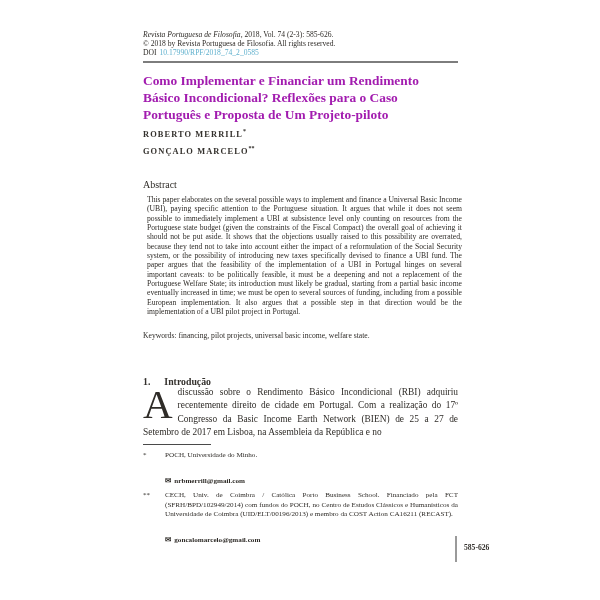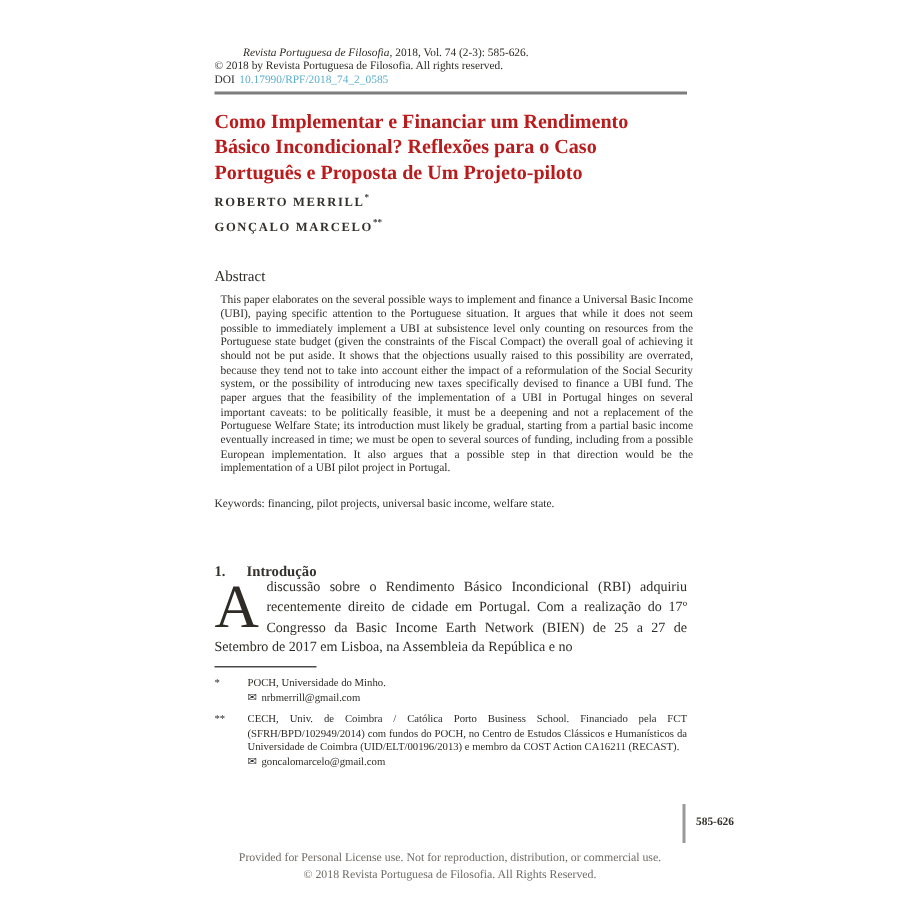--- a/index.html
+++ b/index.html
@@ -8,29 +8,29 @@
     width:600px;height:600px;
     background:#ffffff;
     font-family:"Liberation Serif","DejaVu Serif",serif;
     color:#2f2c28;
     overflow:hidden;
   }
   .content{position:absolute;left:143px;top:0;width:315px;}
 
   
   .jheader{position:absolute;top:30px;left:0;width:100%;font-size:7.6px;line-height:9px;color:#2f2c28;}
-  .jheader .jname{font-style:italic;margin-left:19px;}
+  .jheader .jname{font-style:italic;}
   .doi-line .doi-label{margin-right:3px;}
   .doi-link{color:#5fb0cd;text-decoration:none;cursor:pointer;}
 
   .header-rule{position:absolute;top:61px;left:0;width:100%;height:2px;background:#7d7d7d;}
 
   
   .title{position:absolute;top:73px;left:0;width:100%;
-    font-size:13.4px;line-height:16.8px;font-weight:bold;color:#b91c1c;}
+    font-size:13.4px;line-height:16.8px;font-weight:bold;color:#a21caf;}
   .authors{position:absolute;top:130px;left:0;width:100%;}
   .author{font-size:8.4px;font-weight:bold;letter-spacing:1.1px;margin-bottom:7.5px;color:#34312d;}
   .author sup{font-size:6px;letter-spacing:0;vertical-align:super;line-height:0;}
 
   
   .abstract-h{position:absolute;top:179px;left:0;font-size:10px;font-weight:normal;}
   .abstract-p{position:absolute;top:195px;left:4px;width:100%;
     font-size:7.65px;line-height:9.35px;text-align:justify;}
   .keywords{position:absolute;top:331px;left:0;width:100%;font-size:7.65px;}
 
@@ -45,21 +45,21 @@
     padding:2px 5px 0 0;
     font-weight:normal;color:#2f2c28;
   }
 
   
   .fn-rule{position:absolute;top:444px;left:0;width:68px;height:1px;background:#4a4a4a;}
   .footnotes{position:absolute;top:451px;left:0;width:100%;}
   .footnote{display:flex;font-size:7.15px;line-height:9.2px;margin-bottom:5px;}
   .fn-marker{flex:0 0 22px;}
   .fn-body{flex:1;text-align:justify;}
-  .fn-email{margin-top:0;}
+  .fn-email{margin-top:16px;font-weight:bold;}
   .email-icon{margin-right:3px;font-size:7.5px;}
 
   
   .pagemark-bar{position:absolute;left:455px;top:536px;width:2px;height:26px;background:#9a9a9a;}
   .pagemark{position:absolute;left:464px;top:543px;font-size:7.6px;font-weight:bold;color:#34312d;font-family:Liberation Serif, serif;}
 
   
   .footer{position:absolute;top:566px;left:0;width:600px;text-align:center;
     font-size:7.9px;line-height:11px;color:#6f6b66;}
 </style>
@@ -126,17 +126,13 @@
           </div>
         </span>
       </div>
 
     </div>
   </div>
 
   <div class="pagemark-bar"></div>
   <div class="pagemark">585-626</div>
 
-  <div class="footer">
-    <div>Provided for Personal License use. Not for reproduction, distribution, or commercial use.</div>
-    <div>© 2018 Revista Portuguesa de Filosofia. All Rights Reserved.</div>
-  </div>
 </div>
 
 </body></html>

